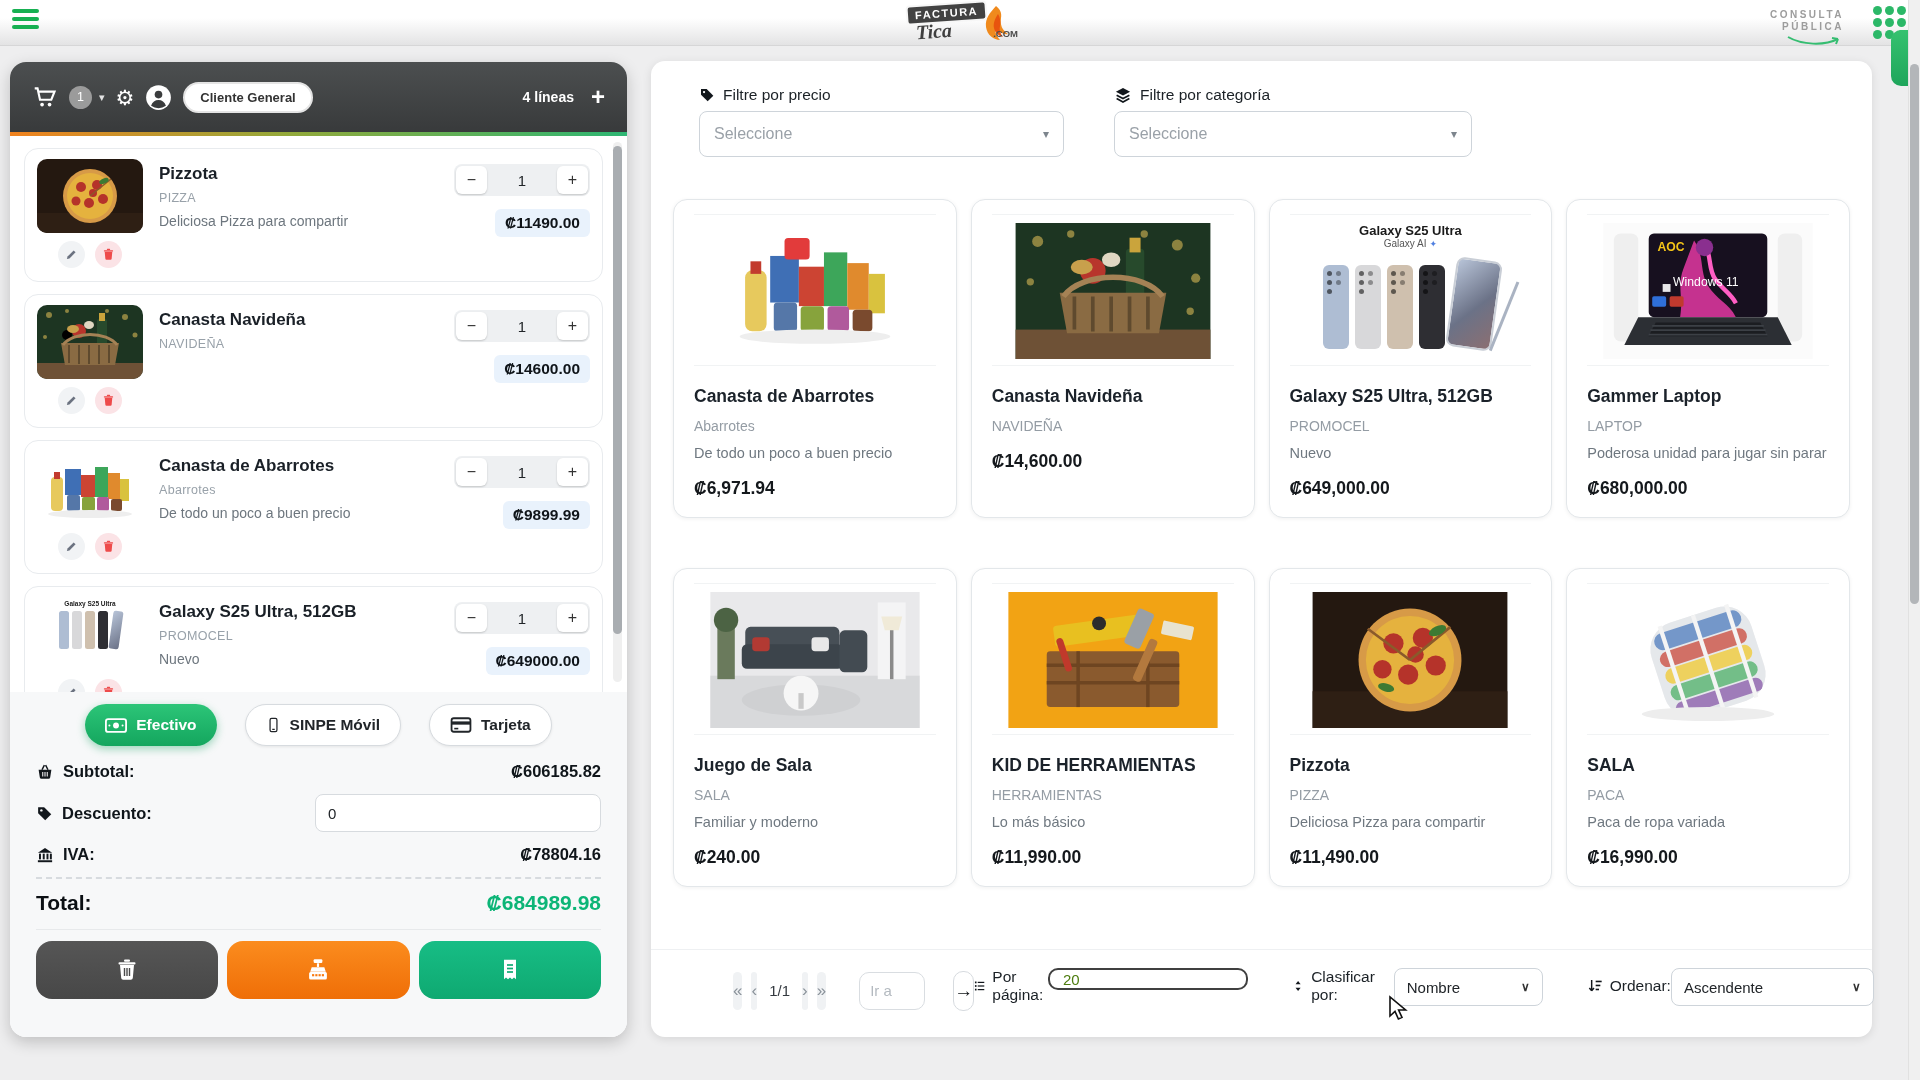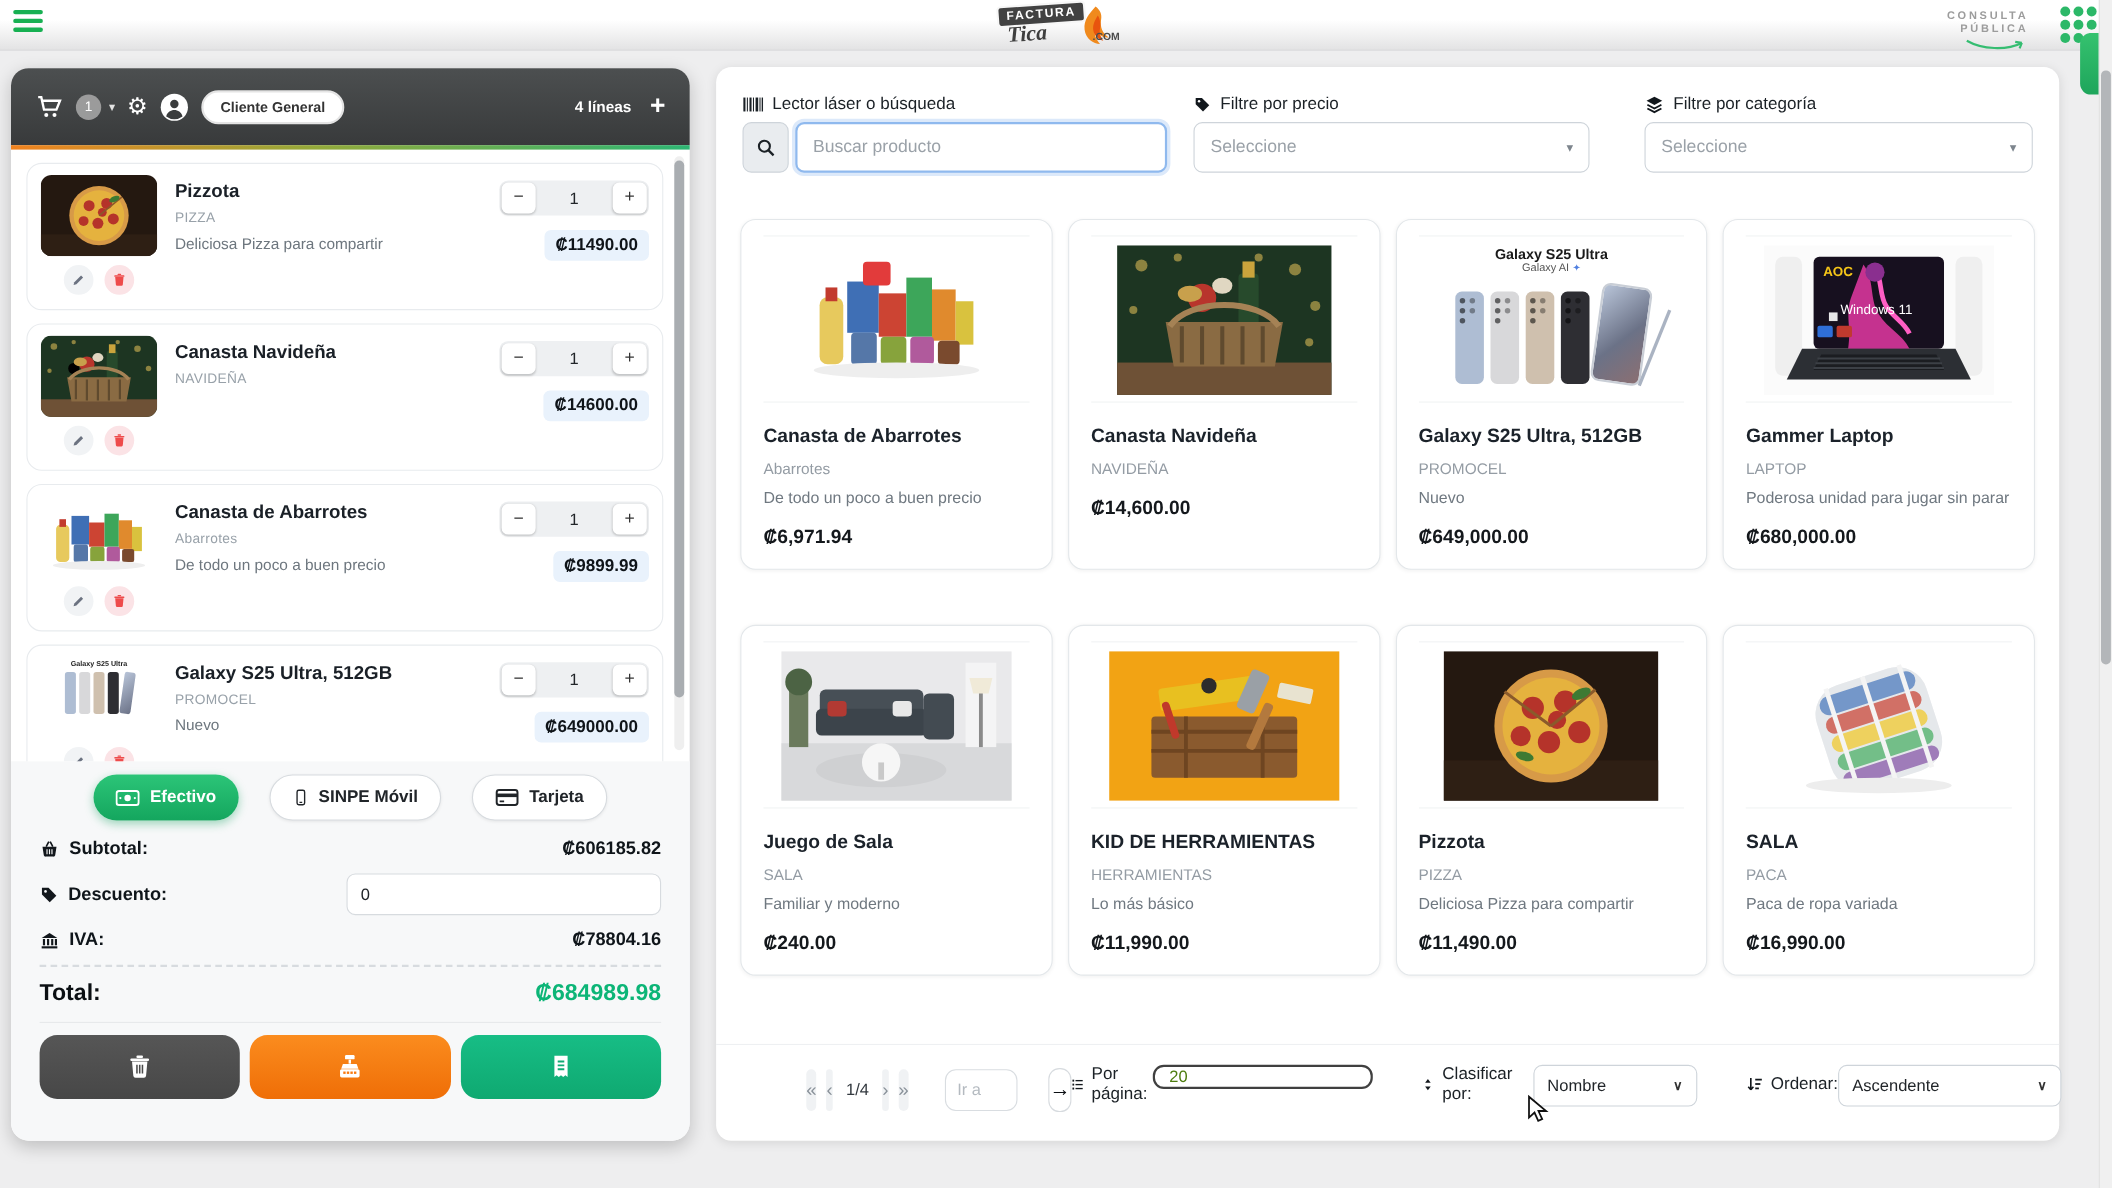--- a/index.html
+++ b/index.html
@@ -541,43 +541,20 @@
               <line x1="9" y1="14" x2="15" y2="14"></line>
             </g>
           </svg>
       </button>
     </div>
   </div>
 </aside>
 
 <main class="catalog-panel">
   <div class="filters">
-    <div class="f-group1">
-      <div class="f-label">
-        <svg width="19" height="16" viewBox="0 0 24 20" fill="#1b2126">
-            <rect x="1" y="2" width="2.4" height="16"></rect>
-            <rect x="5" y="2" width="1.2" height="16"></rect>
-            <rect x="8" y="2" width="2.4" height="16"></rect>
-            <rect x="12" y="2" width="1.2" height="16"></rect>
-            <rect x="15" y="2" width="3" height="16"></rect>
-            <rect x="19.5" y="2" width="1.2" height="16"></rect>
-            <rect x="22" y="2" width="1.6" height="16"></rect>
-          </svg>
-        <span>Lector láser o búsqueda</span>
-      </div>
-      <div class="search-row">
-        <button class="search-btn">
-          <svg width="19" height="19" viewBox="0 0 24 24">
-              <circle cx="10" cy="10" r="6.3" fill="none" stroke="#1b2126" stroke-width="2.4"></circle>
-              <line x1="14.8" y1="14.8" x2="20.5" y2="20.5" stroke="#1b2126" stroke-width="2.6"></line>
-            </svg>
-        </button>
-        <input class="search-input" placeholder="Buscar producto" style="">
-      </div>
-    </div>
     <div class="f-group2">
       <div class="f-label">
         <svg width="16" height="16" viewBox="0 0 24 24">
             <path d="M3 3h8.5L21.5 13 13 21.5 3 11.5V3z" fill="#12171c"></path>
             <circle cx="7.6" cy="7.6" r="1.7" fill="#fff"></circle>
           </svg>
         <span>Filtre por precio</span>
       </div>
       <div class="select-box">
         <span>Seleccione</span>
@@ -820,21 +797,21 @@
       <div class="p-name">SALA</div>
       <div class="p-cat">PACA</div>
       <div class="p-desc">Paca de ropa variada</div>
       <div class="p-price">₡16,990.00</div>
     </div>
   </div>
 
   <div class="bottombar">
     <button class="pg-btn">«</button>
     <button class="pg-btn">‹</button>
-    <span class="pg-ind">1/4</span>
+    <span class="pg-ind">1/1</span>
     <button class="pg-btn">›</button>
     <button class="pg-btn">»</button>
     <input class="goto-input" placeholder="Ir a" style="">
     <button class="go-btn">→</button>
 
     <div class="bb-controls">
       <div class="bb-group">
         <div class="bb-label">
           <svg width="16" height="16" viewBox="0 0 24 24" fill="#12171c">
               <rect x="8" y="3" width="14" height="2.6"></rect>

